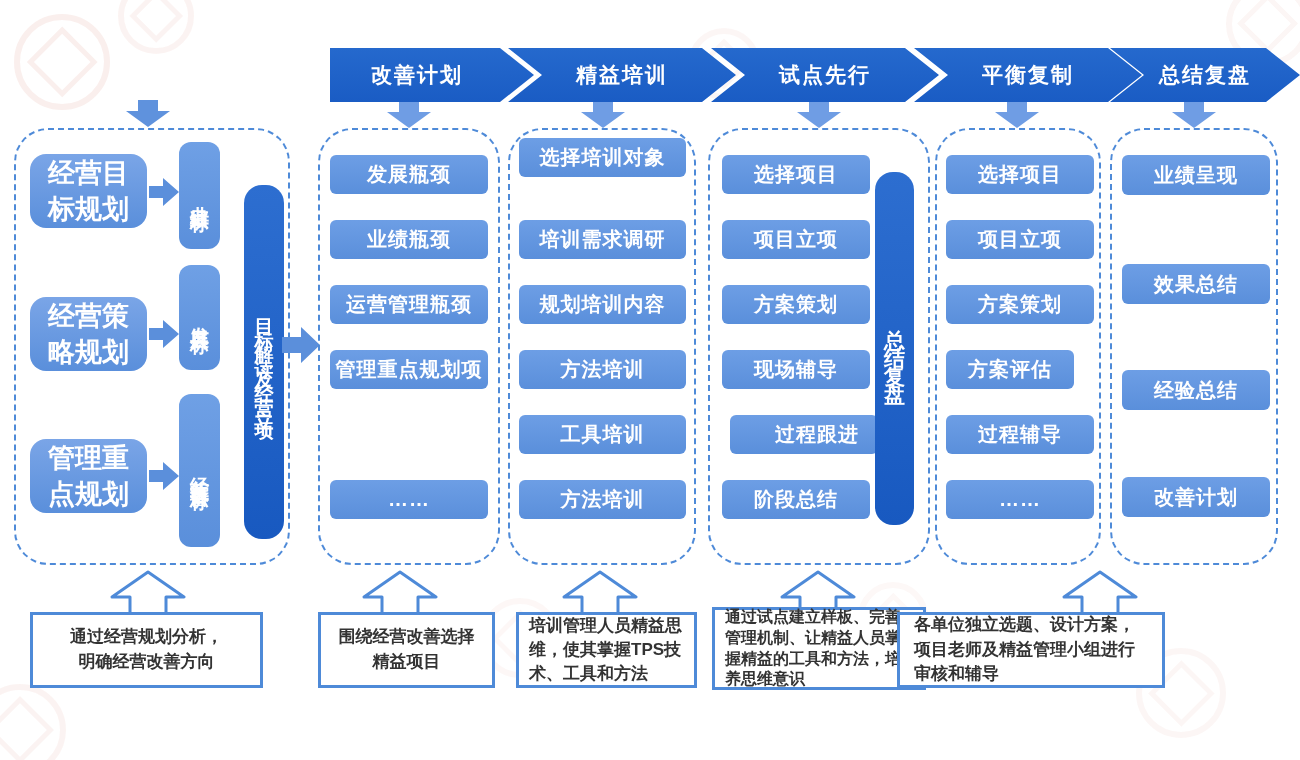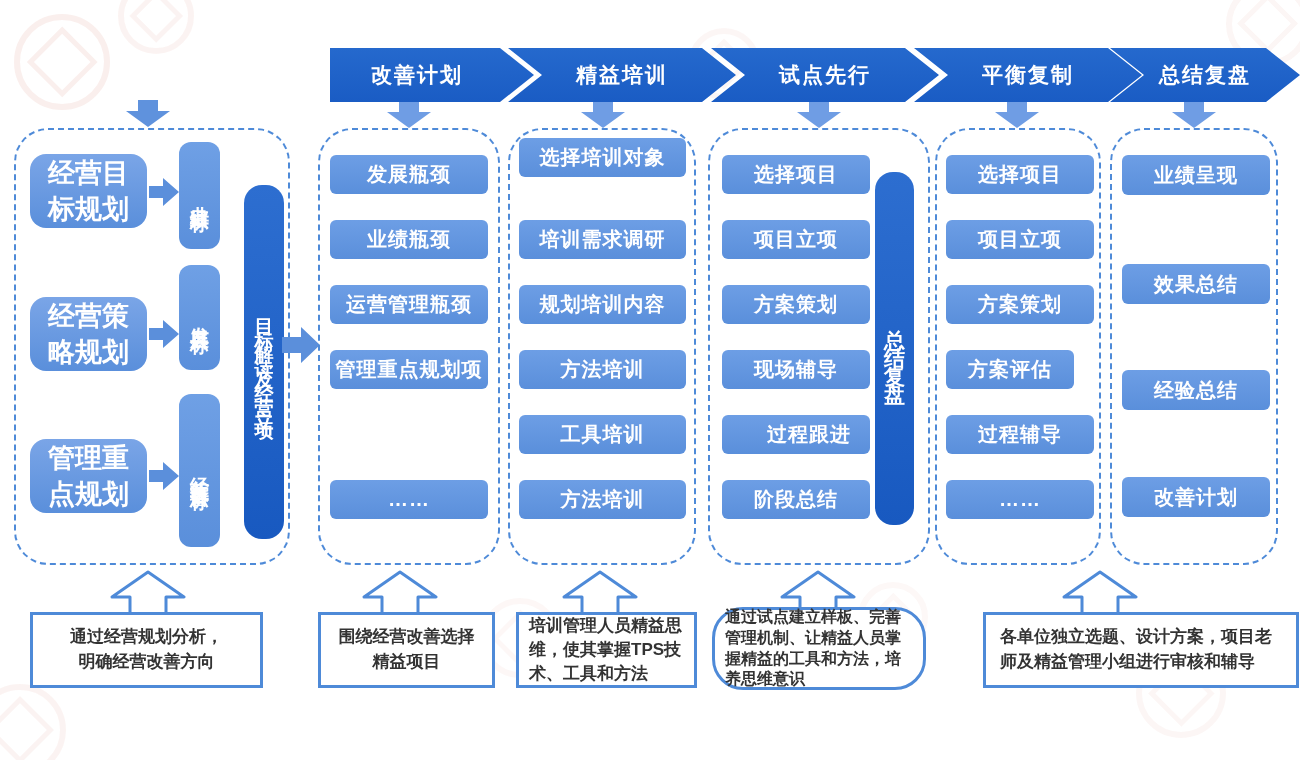--- a/index.html
+++ b/index.html
@@ -156,21 +156,21 @@
     <div class="item" style="left:9px;right:8px;top:220px;">方法培训</div>
     <div class="item" style="left:9px;right:8px;top:285px;">工具培训</div>
     <div class="item" style="left:9px;right:8px;top:350px;">方法培训</div>
   </div>
 
   <div class="dashbox" style="left:708px;width:222px;">
     <div class="item" style="left:12px;width:148px;top:25px;">选择项目</div>
     <div class="item" style="left:12px;width:148px;top:90px;">项目立项</div>
     <div class="item" style="left:12px;width:148px;top:155px;">方案策划</div>
     <div class="item" style="left:12px;width:148px;top:220px;">现场辅导</div>
-    <div class="item" style="left:12px;width:148px;top:285px;padding-left:26px;">过程跟进</div>
+    <div class="item" style="left:20px;width:148px;top:285px;padding-left:26px;">过程跟进</div>
     <div class="item" style="left:12px;width:148px;top:350px;">阶段总结</div>
     <div class="vbar vbar-review">总结复盘</div>
   </div>
 
   <div class="dashbox" style="left:935px;width:166px;">
     <div class="item" style="left:9px;width:148px;top:25px;">选择项目</div>
     <div class="item" style="left:9px;width:148px;top:90px;">项目立项</div>
     <div class="item" style="left:9px;width:148px;top:155px;">方案策划</div>
     <div class="item" style="left:9px;width:128px;top:220px;">方案评估</div>
     <div class="item" style="left:9px;width:148px;top:285px;">过程辅导</div>
@@ -198,16 +198,16 @@
     </svg>
   <svg class="hollow" style="left:1062px;" width="76" height="47" viewBox="0 0 76 47">
       <path d="M20 47 V27 H2 L38 2 L74 27 H56 V47" fill="#ffffff" stroke="#4e8ad8" stroke-width="3" stroke-linejoin="round"></path>
     </svg>
 
   <div class="note note-center" style="left:30px;width:233px;">通过经营规划分析，
 明确经营改善方向</div>
   <div class="note note-center" style="left:318px;width:177px;">围绕经营改善选择
 精益项目</div>
   <div class="note note-left" style="left:516px;width:181px;line-height:1.4;">培训管理人员精益思维，使其掌握TPS技术、工具和方法</div>
-  <div class="note note-left" style="left:712px;width:214px;top:607px;height:83px;font-size:16px;line-height:1.3;border-radius:31px;">通过试点建立样板、完善管理机制、让精益人员掌握精益的工具和方法，培养思维意识</div>
-  <div class="note note-left" style="left:983px;width:316px;padding:10px 14px;">各单位独立选题、设计方案，项目老师及精益管理小组进行审核和辅导</div>
+  <div class="note note-left" style="left:712px;width:214px;top:607px;height:83px;font-size:16px;line-height:1.3;">通过试点建立样板、完善管理机制、让精益人员掌握精益的工具和方法，培养思维意识</div>
+  <div class="note note-left" style="left:897px;width:268px;padding:10px 14px;">各单位独立选题、设计方案，项目老师及精益管理小组进行审核和辅导</div>
 
 </div>
 
 </body></html>

